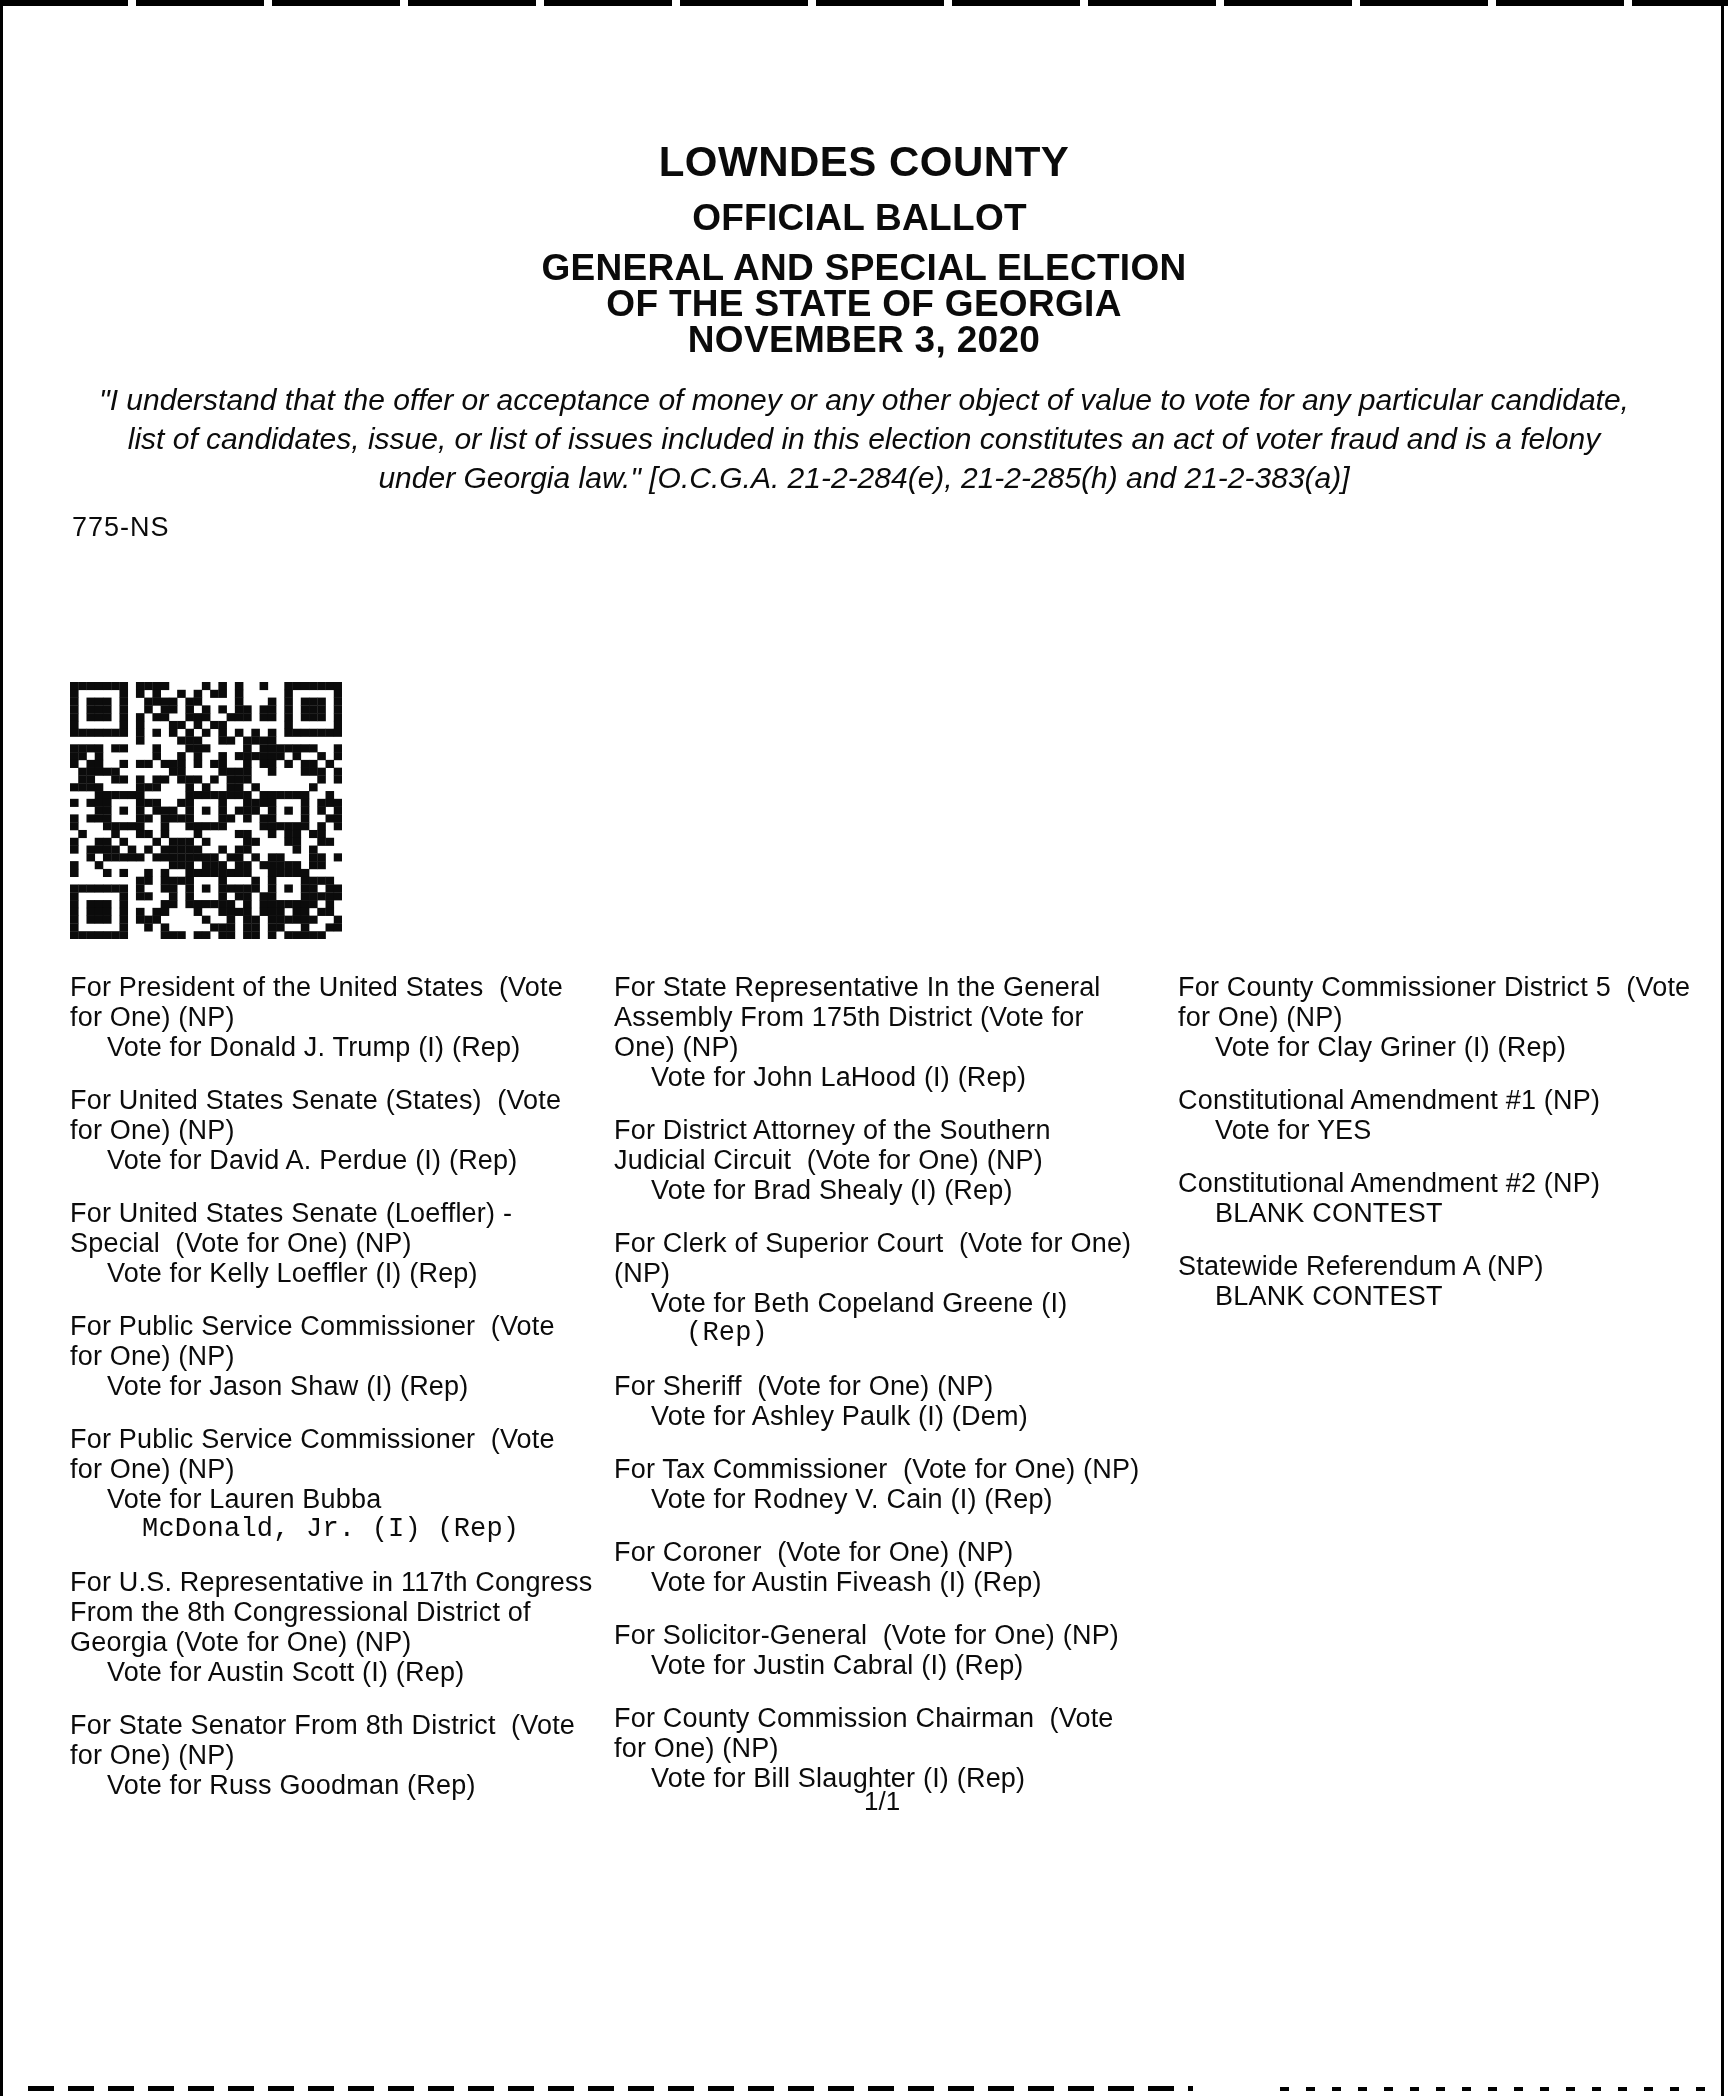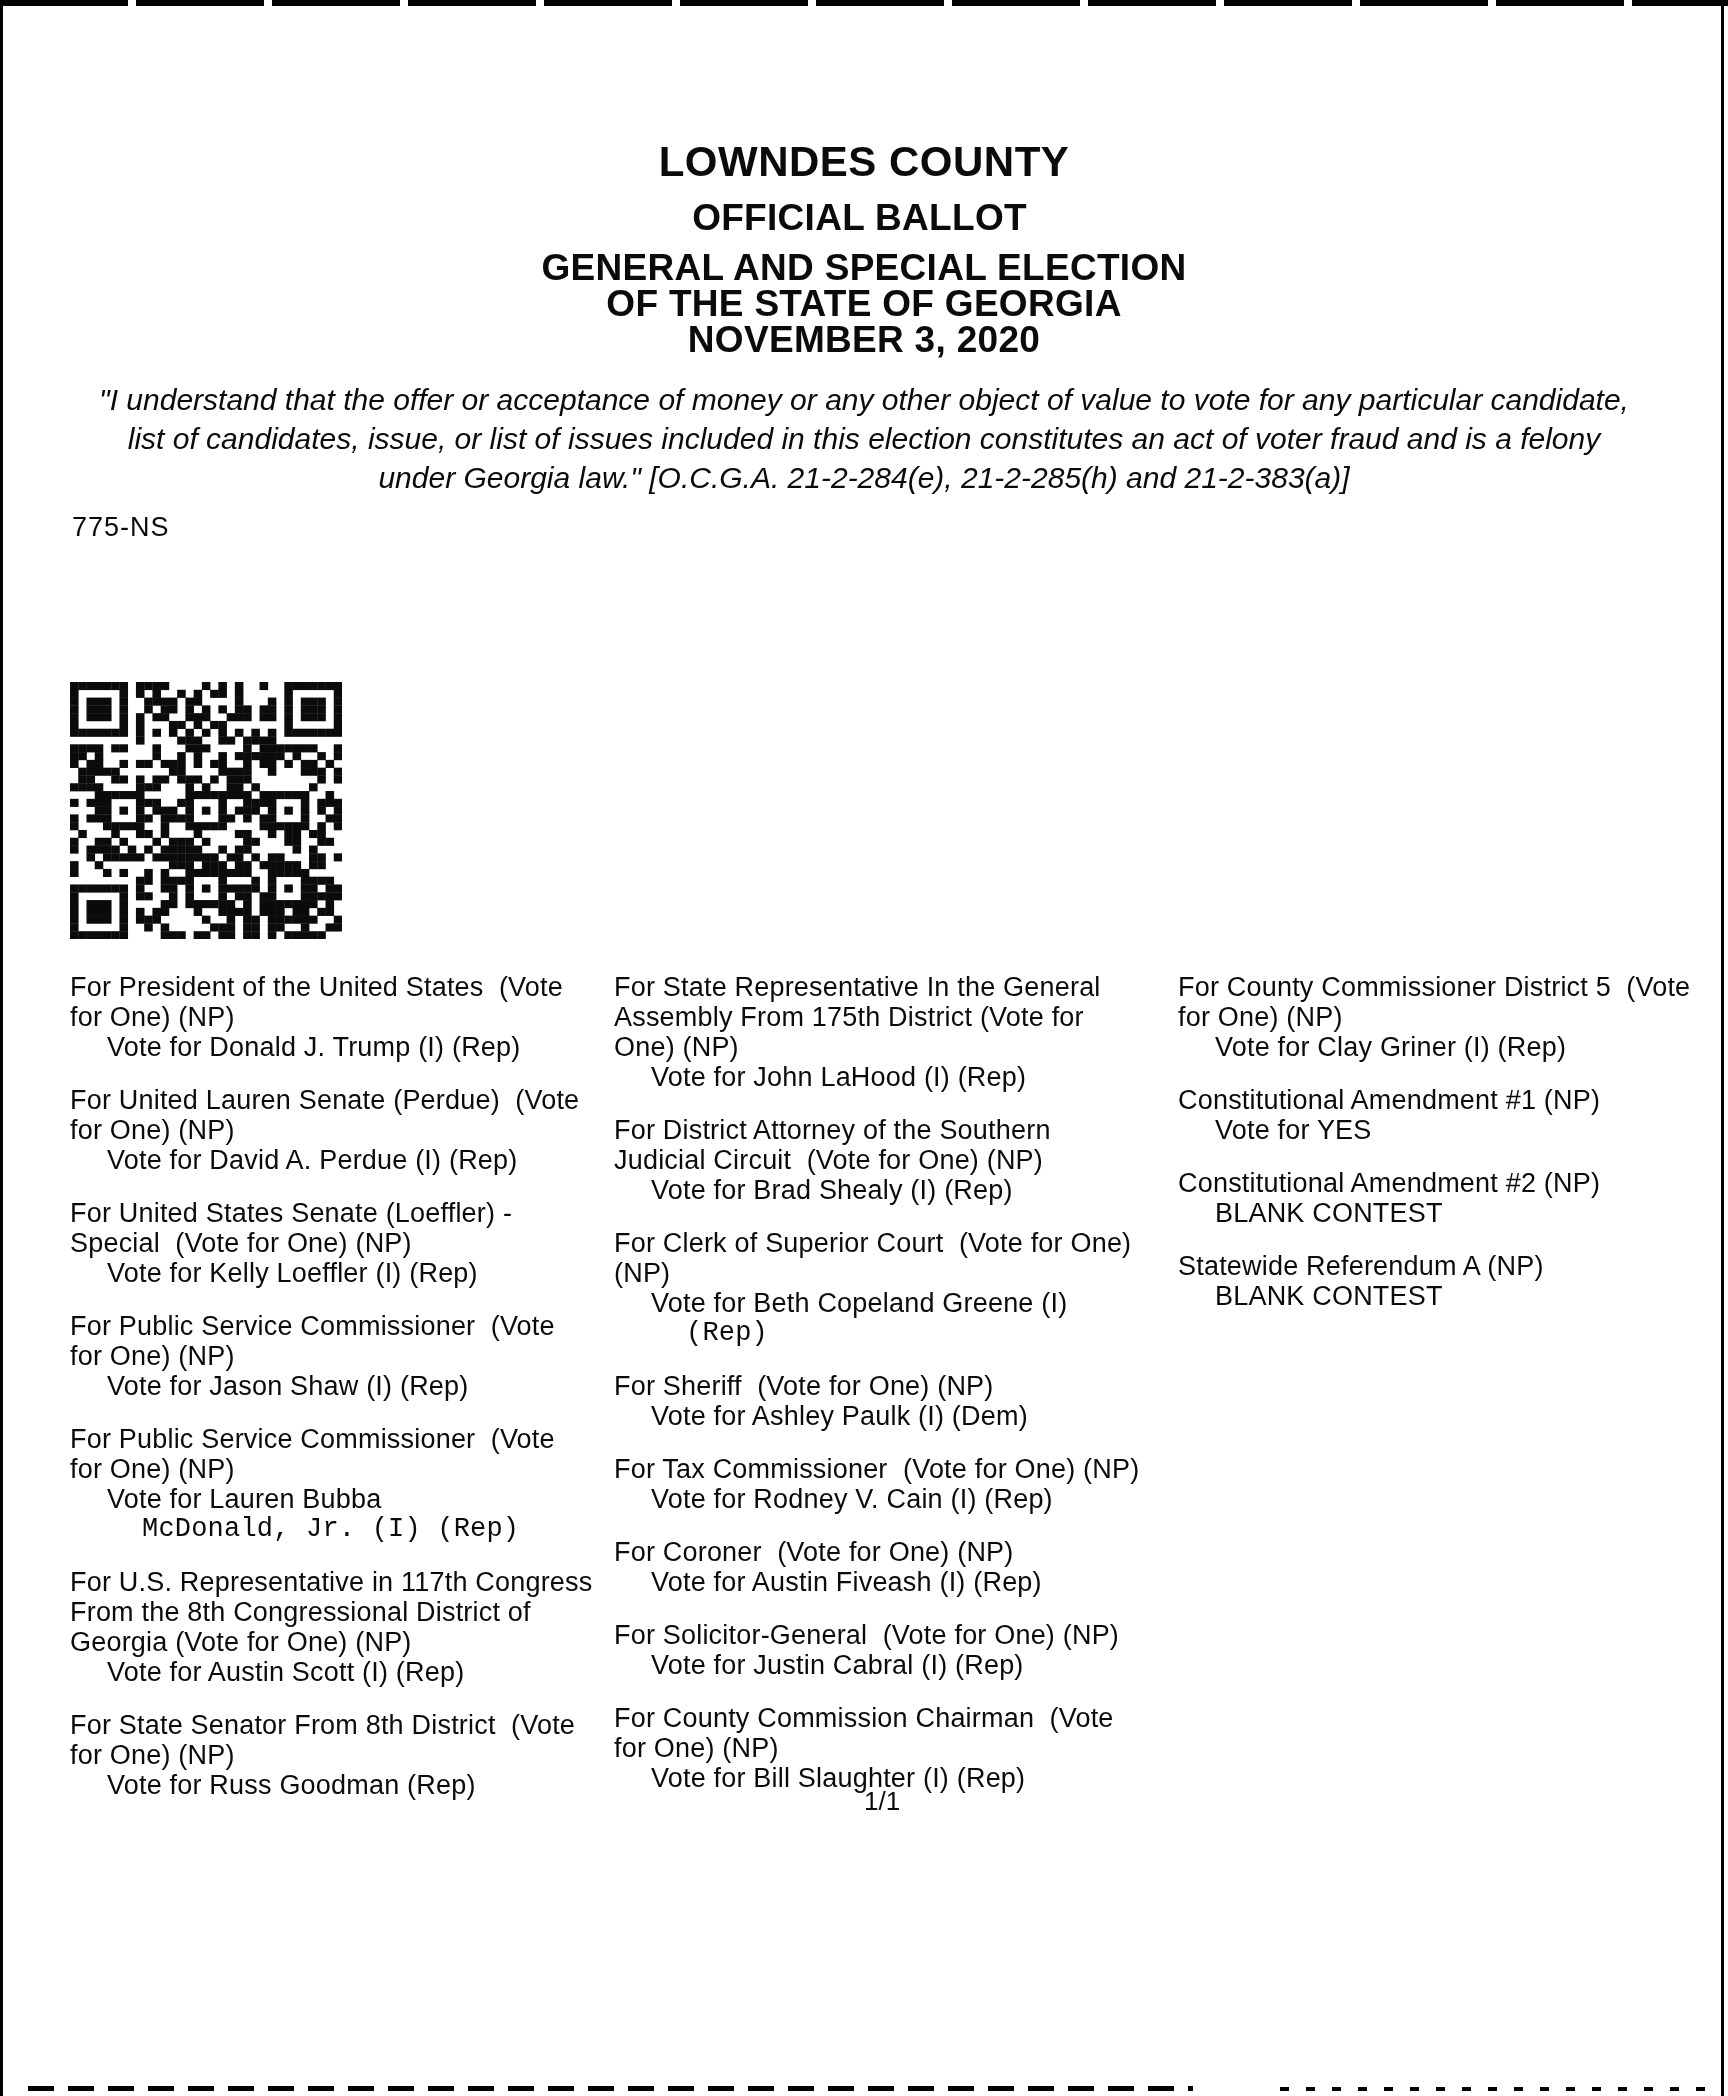--- a/index.html
+++ b/index.html
@@ -650,21 +650,21 @@
     </svg>
 
   <div class="columns">
     <div class="col col-1">
         <div class="contest">
           <div class="line title-line">For President of the United States  (Vote</div>
           <div class="line title-line">for One) (NP)</div>
           <div class="line vote-line">Vote for Donald J. Trump (I) (Rep)</div>
         </div>
         <div class="contest">
-          <div class="line title-line">For United Lauren Senate (Perdue)  (Vote</div>
+          <div class="line title-line">For United States Senate (States)  (Vote</div>
           <div class="line title-line">for One) (NP)</div>
           <div class="line vote-line">Vote for David A. Perdue (I) (Rep)</div>
         </div>
         <div class="contest">
           <div class="line title-line">For United States Senate (Loeffler) -</div>
           <div class="line title-line">Special  (Vote for One) (NP)</div>
           <div class="line vote-line">Vote for Kelly Loeffler (I) (Rep)</div>
         </div>
         <div class="contest">
           <div class="line title-line">For Public Service Commissioner  (Vote</div>

